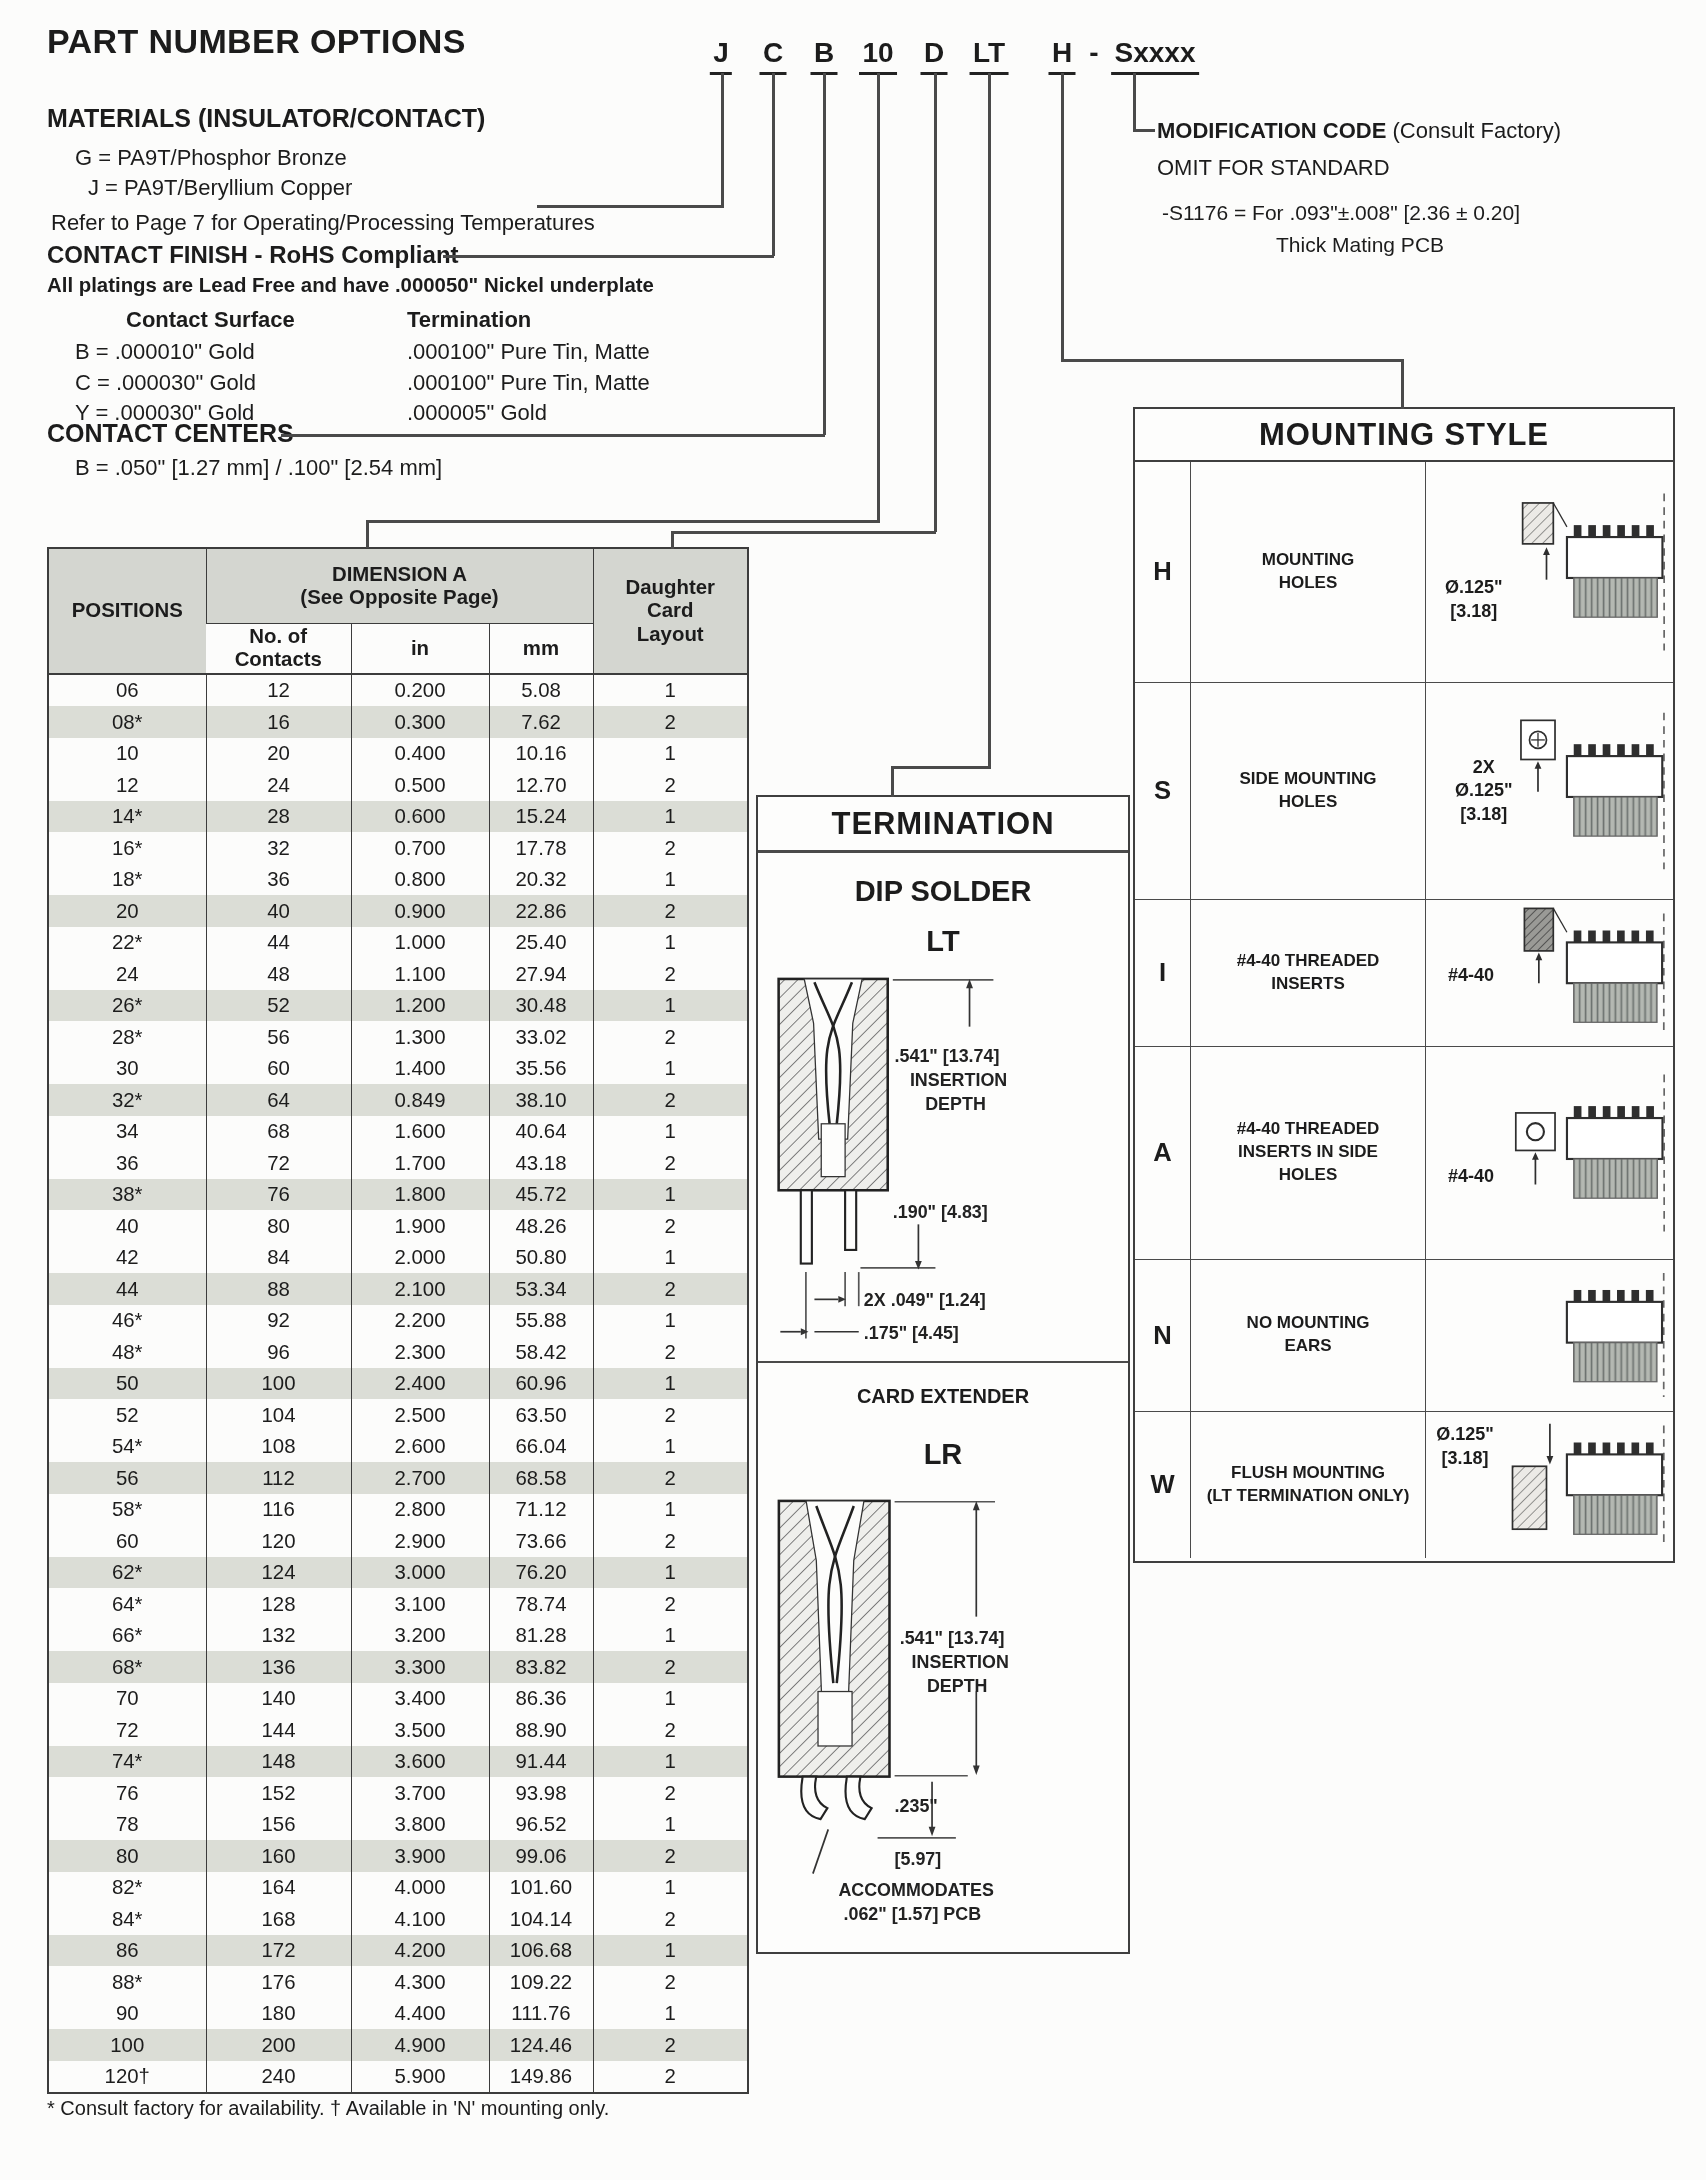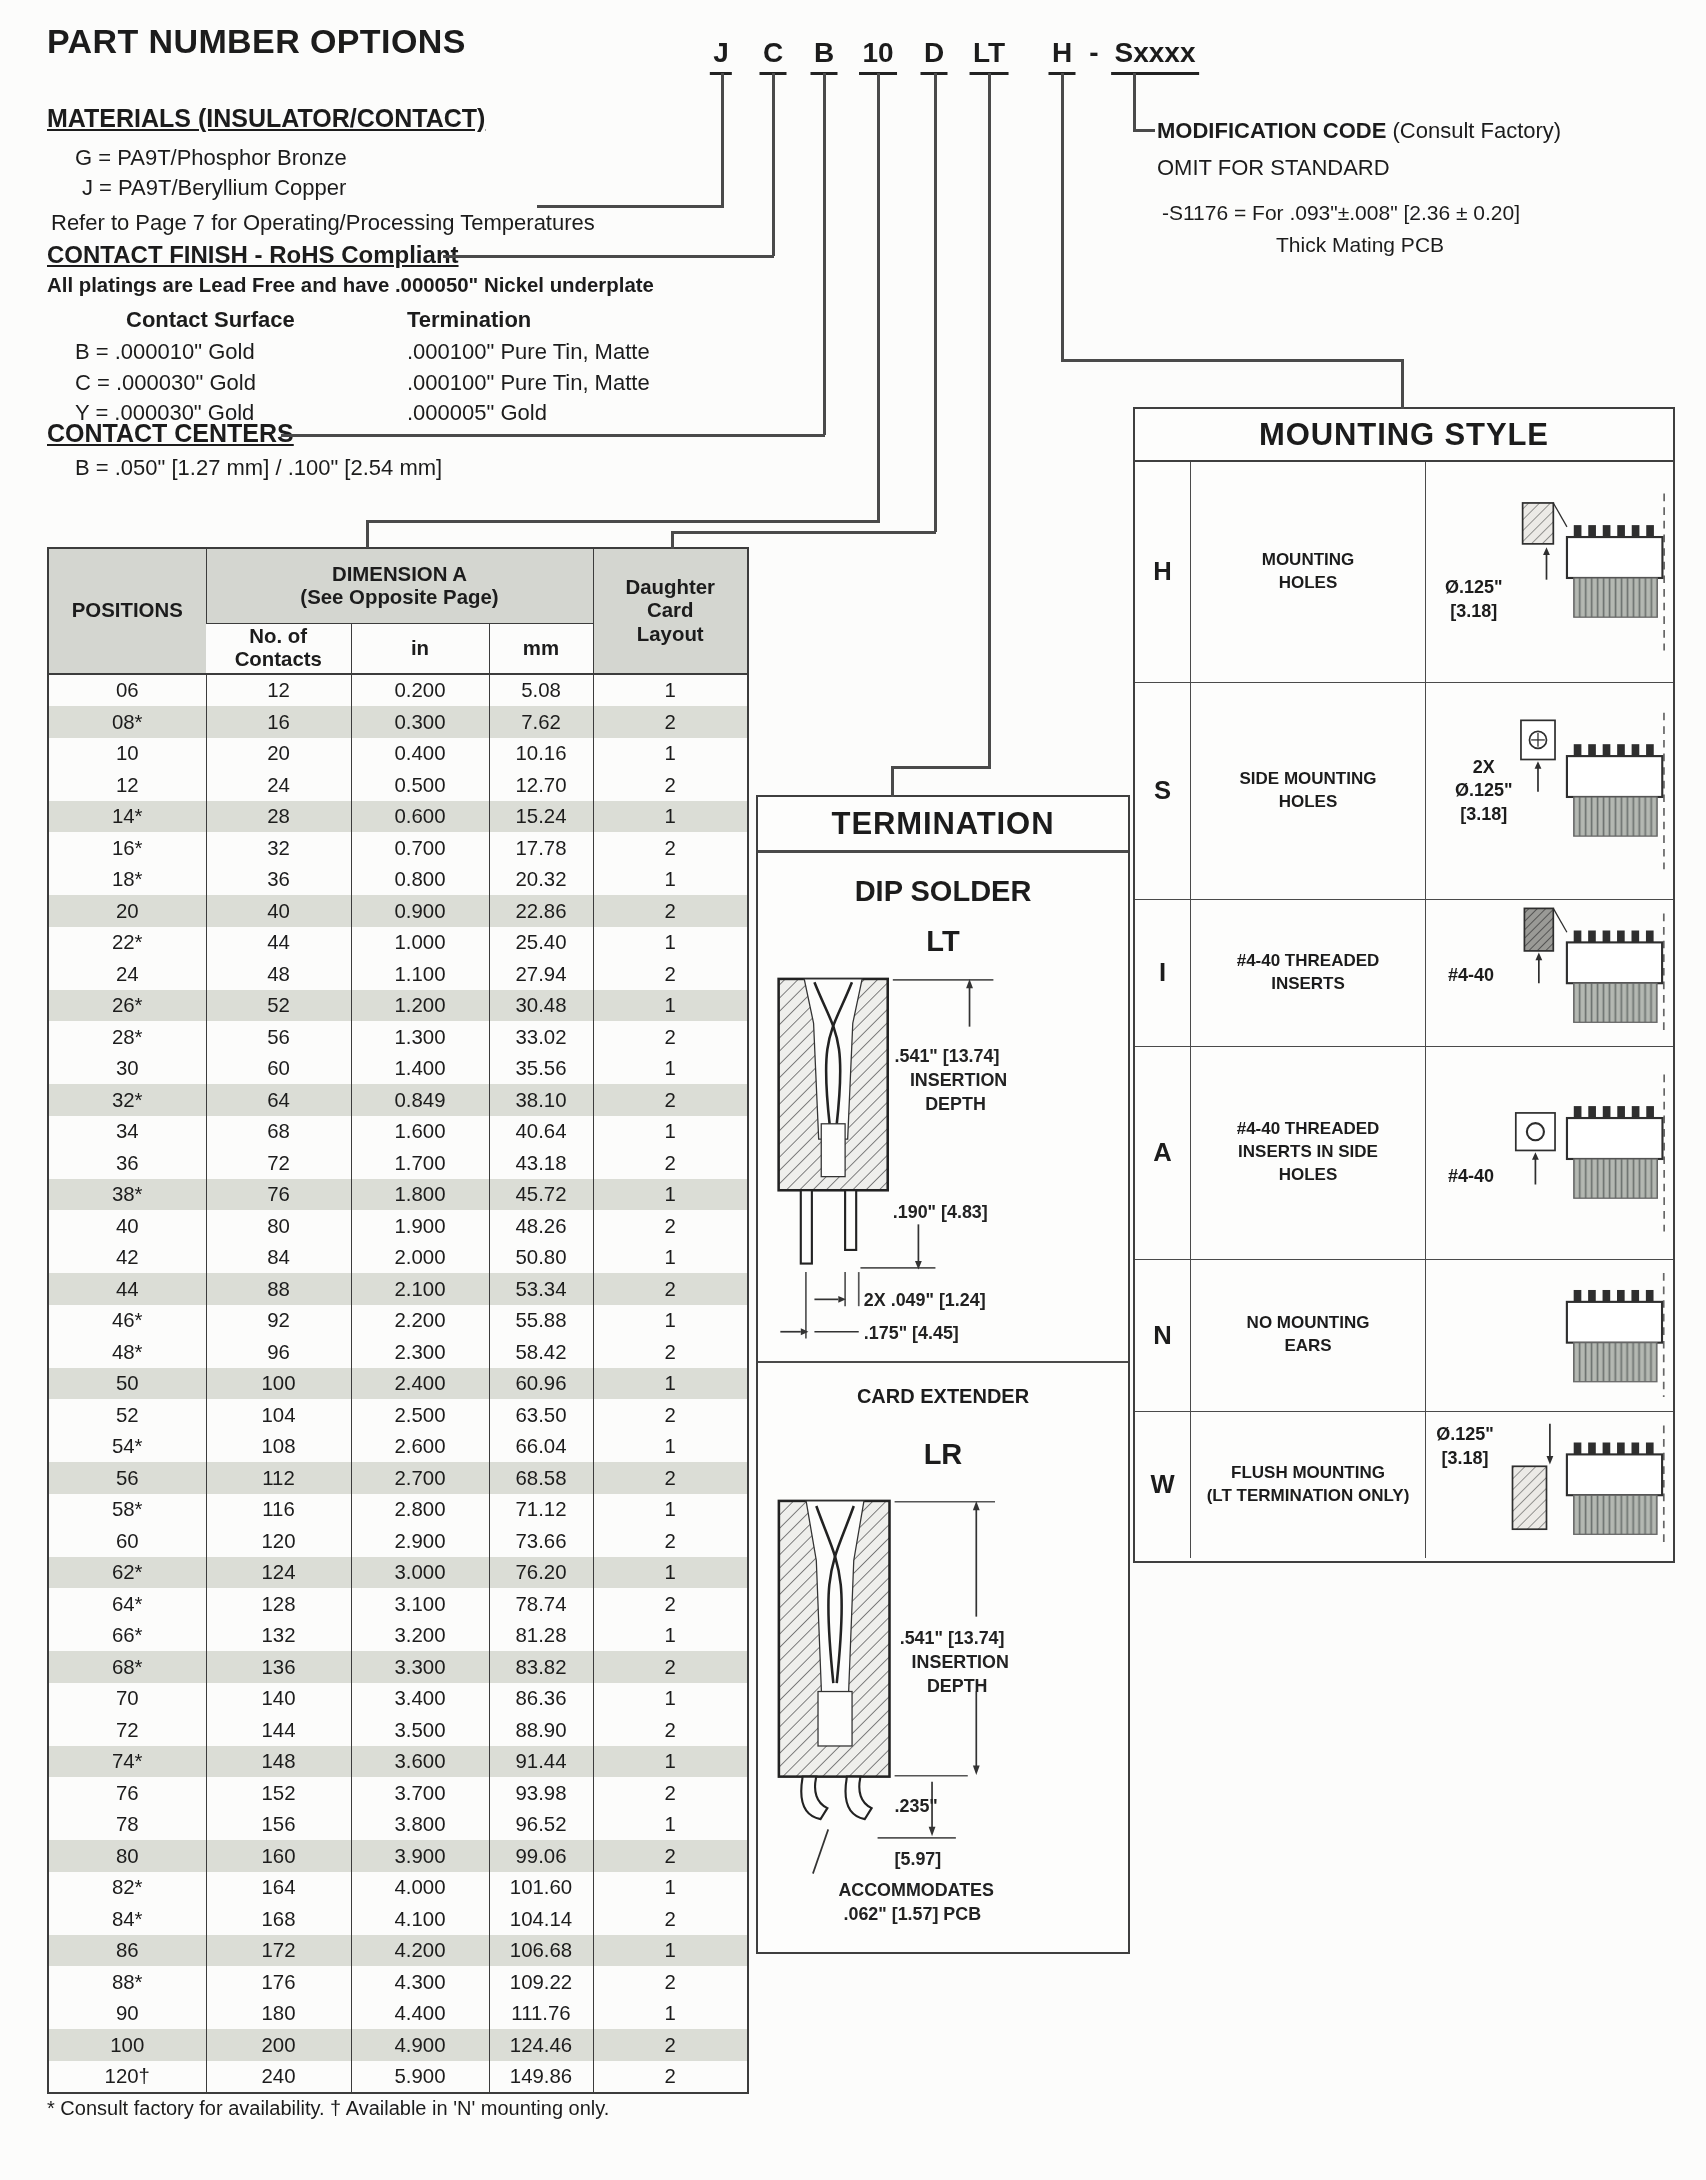--- a/index.html
+++ b/index.html
@@ -7,21 +7,21 @@
           font-family:"Liberation Sans", sans-serif; color:#1c1c1c; overflow:hidden; }
   .abs { position:absolute; }
   .b { font-weight:bold; }
   .conn { position:absolute; background:#4a4a4a; }
 
   #title { left:47px; top:22px; font-size:34px; font-weight:800; letter-spacing:0.4px; }
   .pc-seg { position:absolute; top:37px; transform:translateX(-50%); font-size:28px; font-weight:bold;
             border-bottom:3.4px solid #222; padding:0 3.4px 2.6px; white-space:nowrap; }
   .pc-seg.nounder { border-bottom:none; }
 
-  .sec-h { font-size:25px; font-weight:bold; white-space:nowrap;text-decoration:underline; }
+  .sec-h { font-size:25px; font-weight:bold; white-space:nowrap; }
   .sec-line { font-size:22px; white-space:nowrap; }
   .sec-sub { font-size:20.4px; font-weight:bold; white-space:nowrap; }
 
   
   #posTable { position:absolute; left:47px; top:547px; border-collapse:collapse; table-layout:fixed;
               background:#fcfcfb; border:2.6px solid #3c3c3c; }
   #posTable th, #posTable td { border-left:1.7px solid #3c3c3c; text-align:center; vertical-align:middle; }
   #posTable th:first-child, #posTable td:first-child { border-left:none; }
   #posTable th { background:#d4d6d0; font-size:20.4px; font-weight:bold; white-space:pre-line; line-height:1.15; }
   #posTable tr.sub th { background:#fcfcfb; height:46px; border-top:1.7px solid #3c3c3c; }
@@ -73,21 +73,21 @@
     <span class="pc-seg" style="left:878px">10</span>
     <span class="pc-seg" style="left:934px">D</span>
     <span class="pc-seg" style="left:989px">LT</span>
     <span class="pc-seg" style="left:1062px">H</span>
     <span class="pc-seg nounder" style="left:1094px">-</span>
     <span class="pc-seg" style="left:1155px">Sxxxx</span>
   </div>
 
   <div class="abs sec-h" style="left:47px; top:104px">MATERIALS (INSULATOR/CONTACT)</div>
   <div class="abs sec-line" style="left:75px; top:145px">G  =  PA9T/Phosphor Bronze</div>
-  <div class="abs sec-line" style="left:82px; top:175px">J  =  PA9T/Beryllium Copper</div>
+  <div class="abs sec-line" style="left:88px; top:175px">J  =  PA9T/Beryllium Copper</div>
   <div class="abs sec-line" style="left:51px; top:210px">Refer to Page 7 for Operating/Processing Temperatures</div>
 
   <div class="abs sec-h" style="left:47px; top:241px; font-size:24px">CONTACT FINISH - RoHS Compliant</div>
   <div class="abs sec-sub" style="left:47px; top:274px">All platings are Lead Free and have .000050" Nickel underplate</div>
   <div class="abs sec-line b" style="left:126px; top:307px">Contact Surface</div>
   <div class="abs sec-line b" style="left:407px; top:307px">Termination</div>
   <div class="abs sec-line" style="left:75px;  top:339px">B  =  .000010" Gold</div>
   <div class="abs sec-line" style="left:407px; top:339px">.000100" Pure Tin, Matte</div>
   <div class="abs sec-line" style="left:75px;  top:370px">C  =  .000030" Gold</div>
   <div class="abs sec-line" style="left:407px; top:370px">.000100" Pure Tin, Matte</div>

